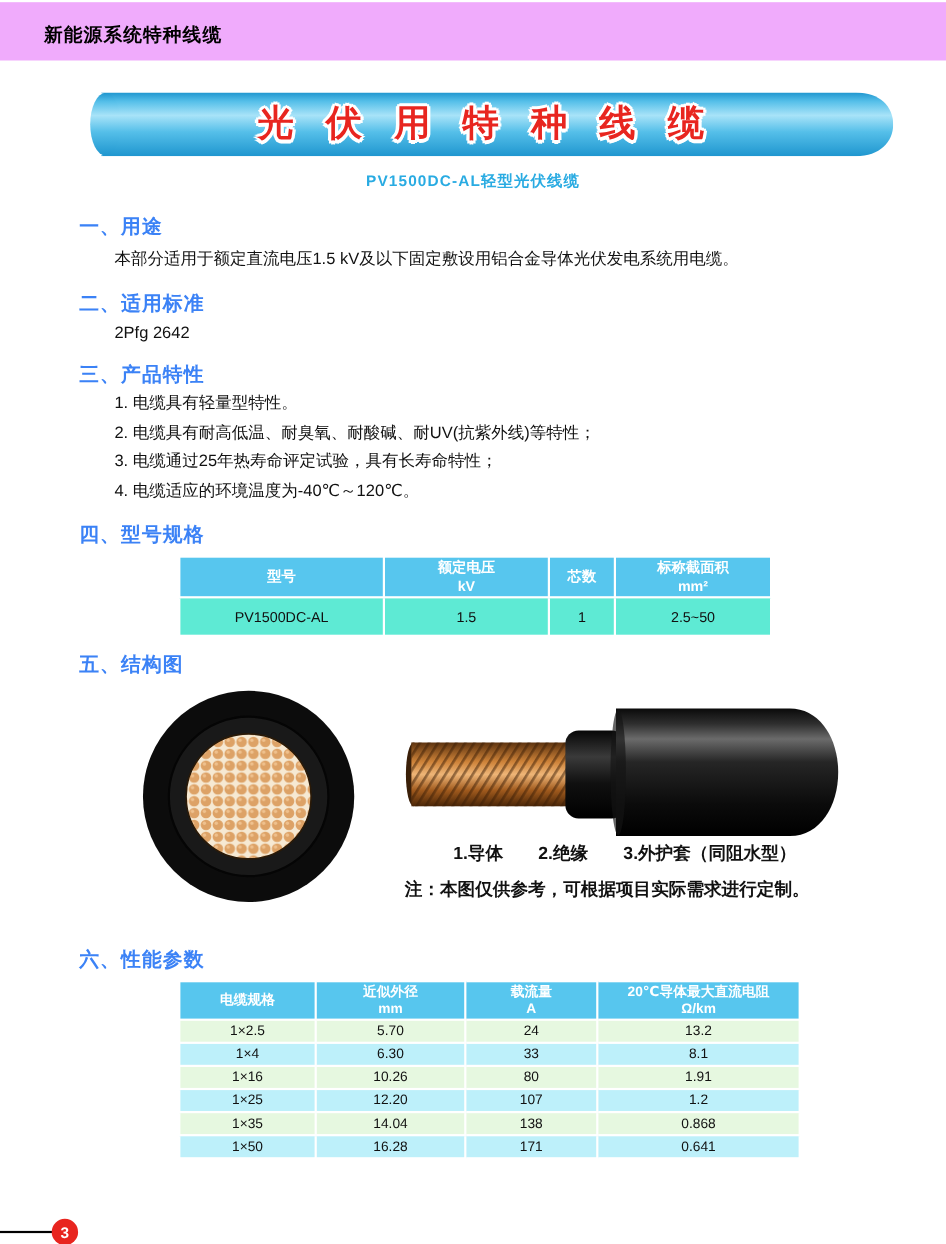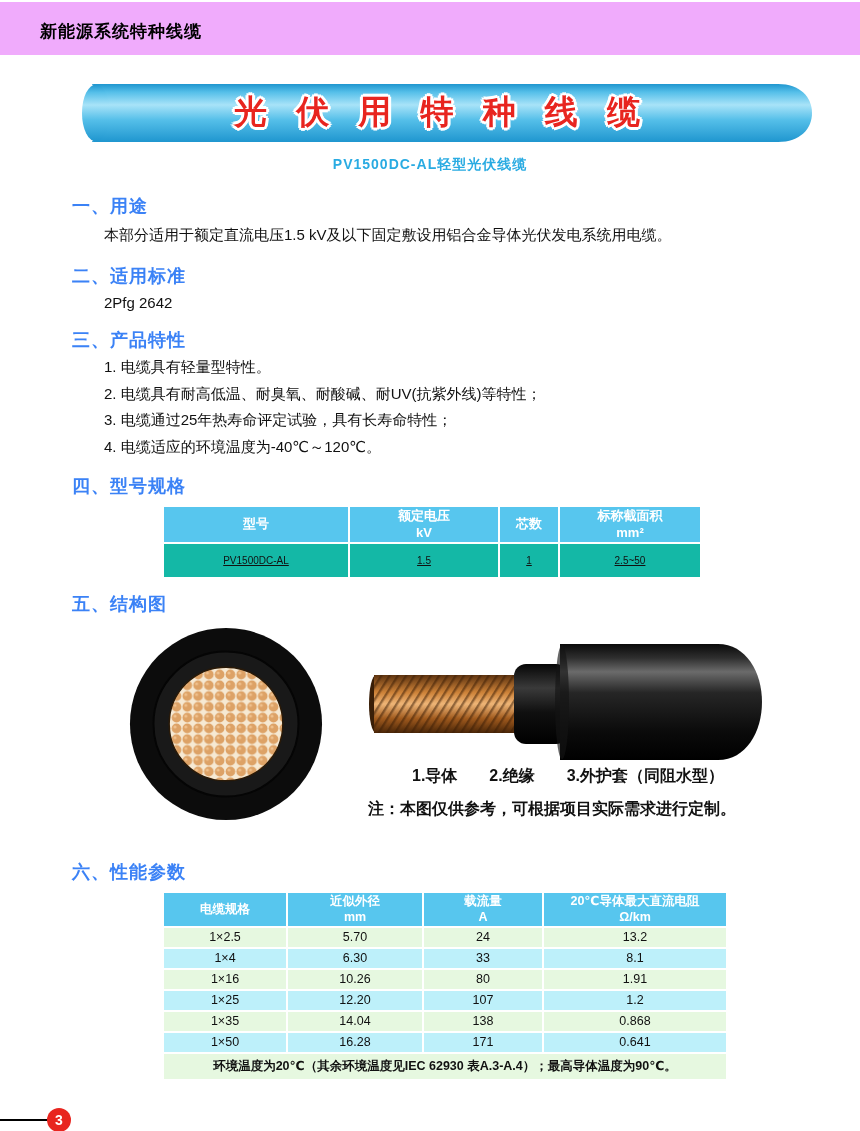--- a/index.html
+++ b/index.html
@@ -27,21 +27,21 @@
   .feature-list li { font-size:15px; line-height:26.5px; color:#111; }
 
   table { border-collapse:collapse; table-layout:fixed; }
   th,td { border:2px solid #fff; text-align:center; vertical-align:middle; }
   th { background:#57c6ee; color:#fff; font-size:13px; font-weight:bold; line-height:1.3; }
   .unit { display:block; font-weight:bold; }
   .unit:empty { display:none; }
 
   .models-table { position:absolute; left:162px; top:505px; width:538px; }
   .models-table th { height:37px; }
-  .models-table td { height:35px; background:#14b8a6; font-size:10px;text-decoration:underline; }
+  .models-table td { height:35px; background:#5eead4; font-size:13px; }
 
   .perf-table { position:absolute; left:162px; top:891px; width:564px; }
   .perf-table th { height:34px; font-size:12.5px; }
   .perf-table td { height:21px; font-size:12.5px; padding:0; }
   .perf-table tr.alt-a td { background:#e6f8e0; }
   .perf-table tr.alt-b td { background:#bdf0fa; }
   .perf-table td.footnote { background:#e6f8e0; height:27px; font-size:12.5px; font-weight:bold; }
 
   .cross-section { position:absolute; left:128px; top:626px; }
   .cable-photo { position:absolute; left:368px; top:642px; }
@@ -221,22 +221,19 @@
       <td>14.04</td>
       <td>138</td>
       <td>0.868</td>
     </tr>
     <tr class="alt-b">
       <td>1×50</td>
       <td>16.28</td>
       <td>171</td>
       <td>0.641</td>
     </tr>
-    <tr>
-      <td class="footnote" colspan="4">环境温度为20℃（其余环境温度见IEC 62930 表A.3-A.4）；最高导体温度为90℃。</td>
-    </tr>
   </tbody>
     </table>
 
   <div class="page-rule"></div>
   <div class="page-num">3</div>
 
 </div>
 
 </body></html>

